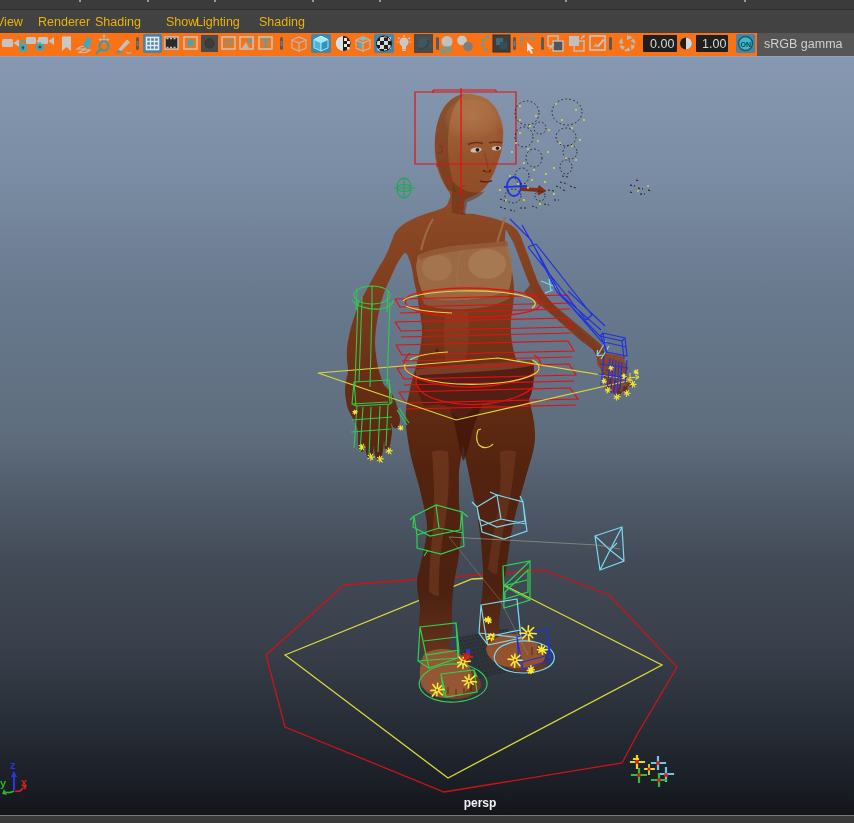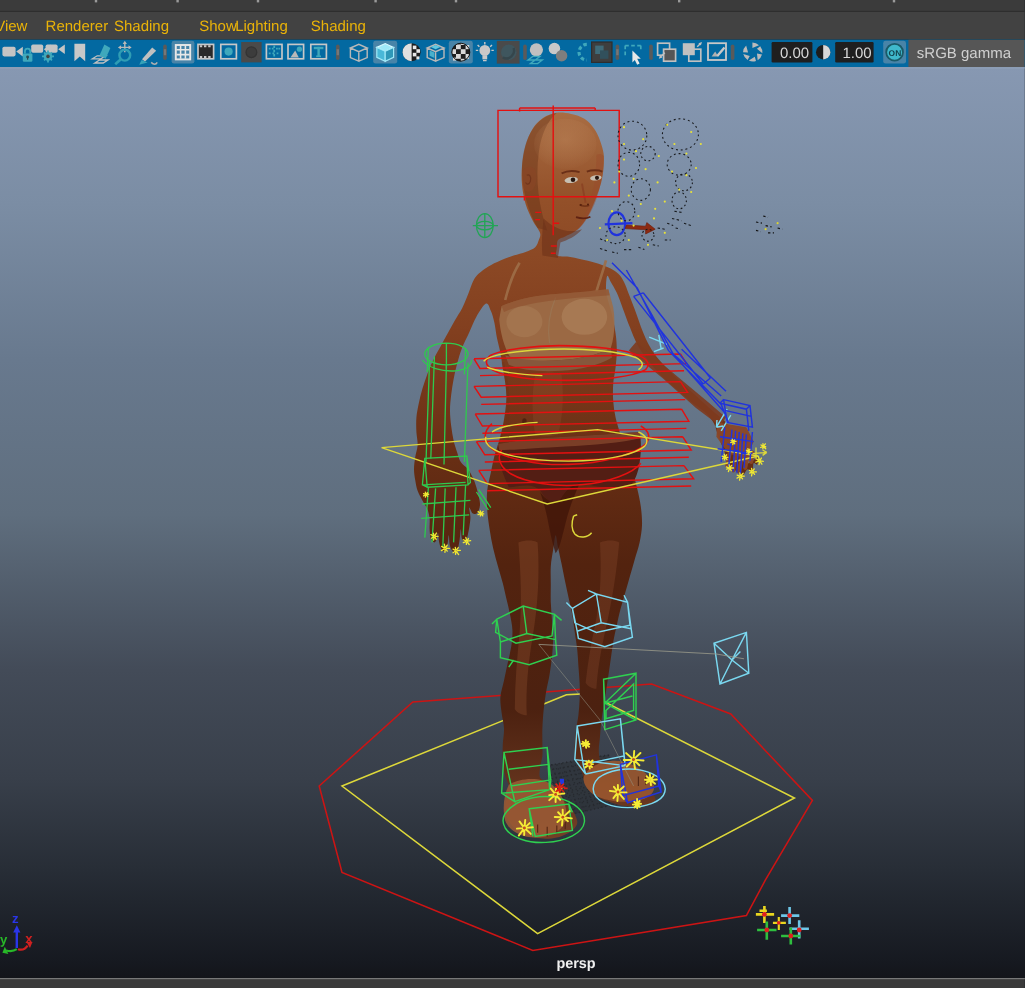--- a/index.html
+++ b/index.html
@@ -1,17 +1,17 @@
 <!DOCTYPE html>
 <html><head><meta charset="utf-8"><style>
 html,body{margin:0;padding:0;width:854px;height:823px;overflow:hidden;background:#101318;font-family:"Liberation Sans",sans-serif}
 #topstrip{position:absolute;top:0;left:0;width:854px;height:9px;background:#3b3b3b;border-bottom:1px solid #2e2e2e}
 #menubar{position:absolute;top:10px;left:0;width:854px;height:23px;background:#424242;color:#eab308;font-size:12.5px}
 #menubar span{position:absolute;top:5px}
-#toolbar{position:absolute;top:33px;left:0;width:854px;height:23px;background:#0369a1}
+#toolbar{position:absolute;top:33px;left:0;width:854px;height:23px;background:#f97316}
 #viewport{position:absolute;top:56px;left:0;width:854px;height:761px;background:linear-gradient(180deg,#8798b2 0%,#7b8da4 15%,#68798e 32%,#5f6e7e 49%,#434b58 66%,#383f4a 78%,#272d36 88%,#161920 98%,#131419 100%)}
 #bottombar{position:absolute;top:815px;left:0;width:854px;height:8px;background:#3a3a3a;border-top:1px solid #787878}
 #persp{position:absolute;top:740px;left:0;width:960px;text-align:center;color:#f0f0f0;font-size:12px;font-weight:bold}
 svg{position:absolute;top:0;left:0}
 </style></head>
 <body>
 <div id="topstrip">
     <svg width="854" height="9">
       <g fill="#9a9a9a">
         <rect x="79" y="0" width="2" height="2"></rect>

